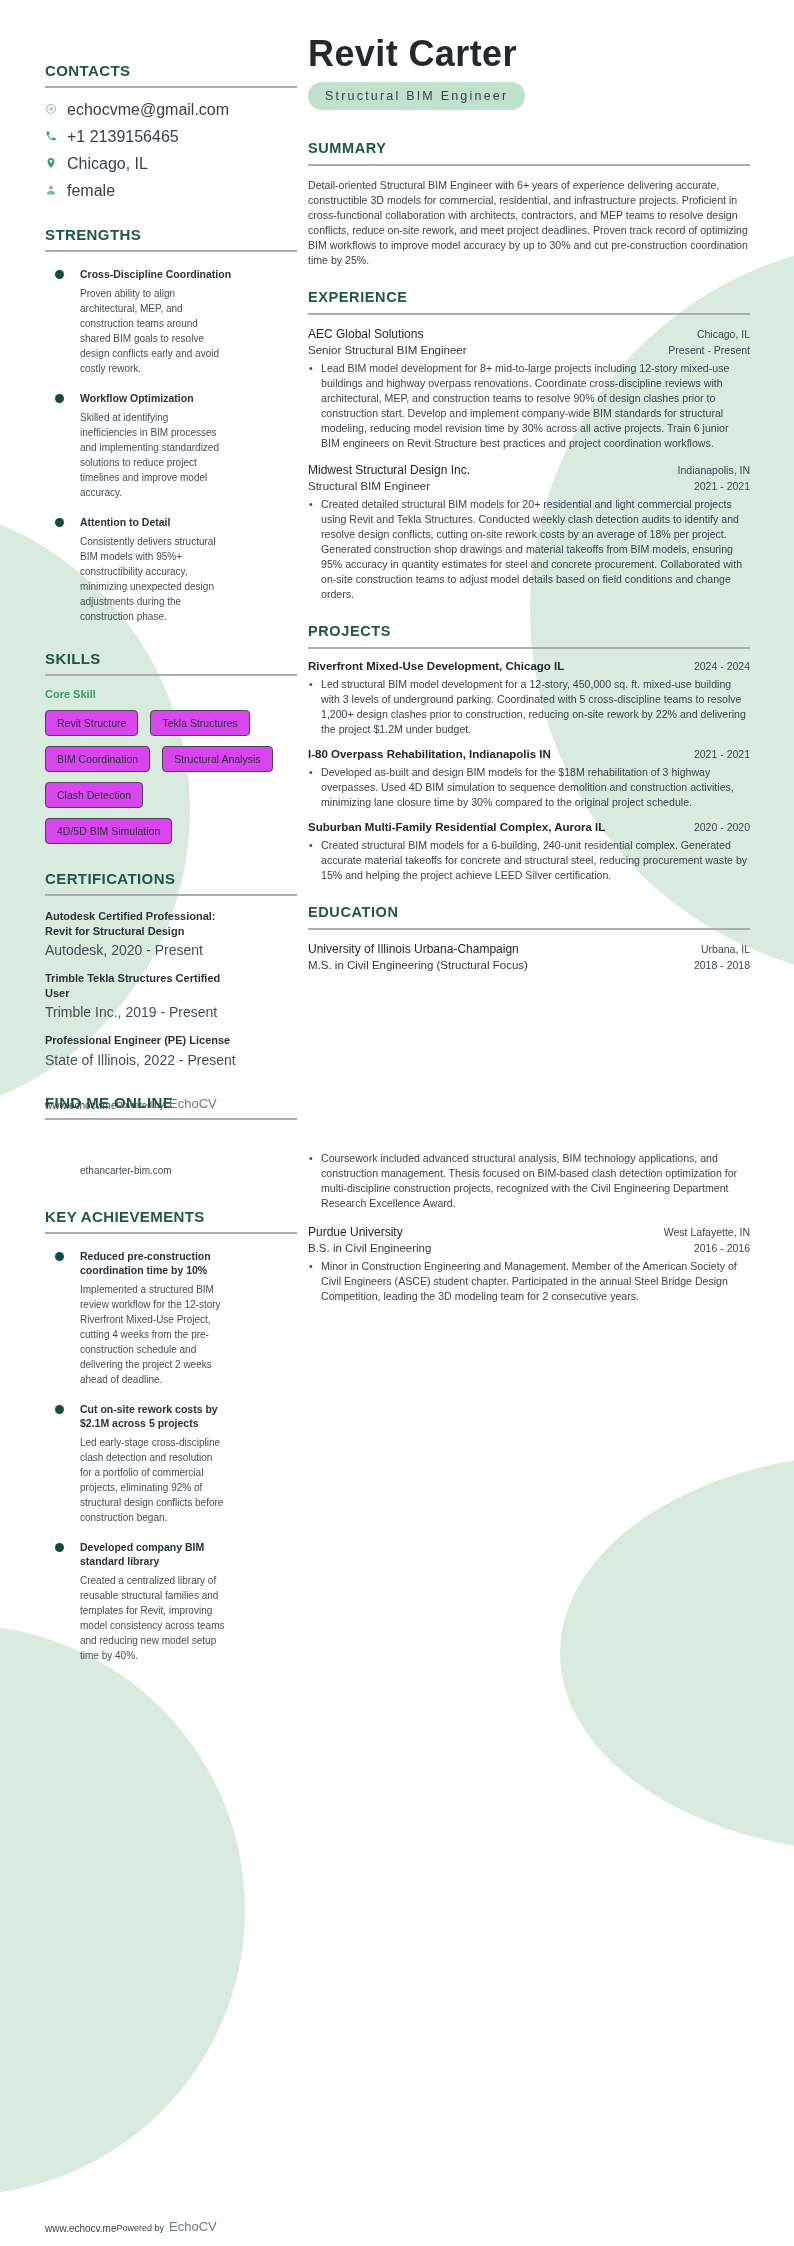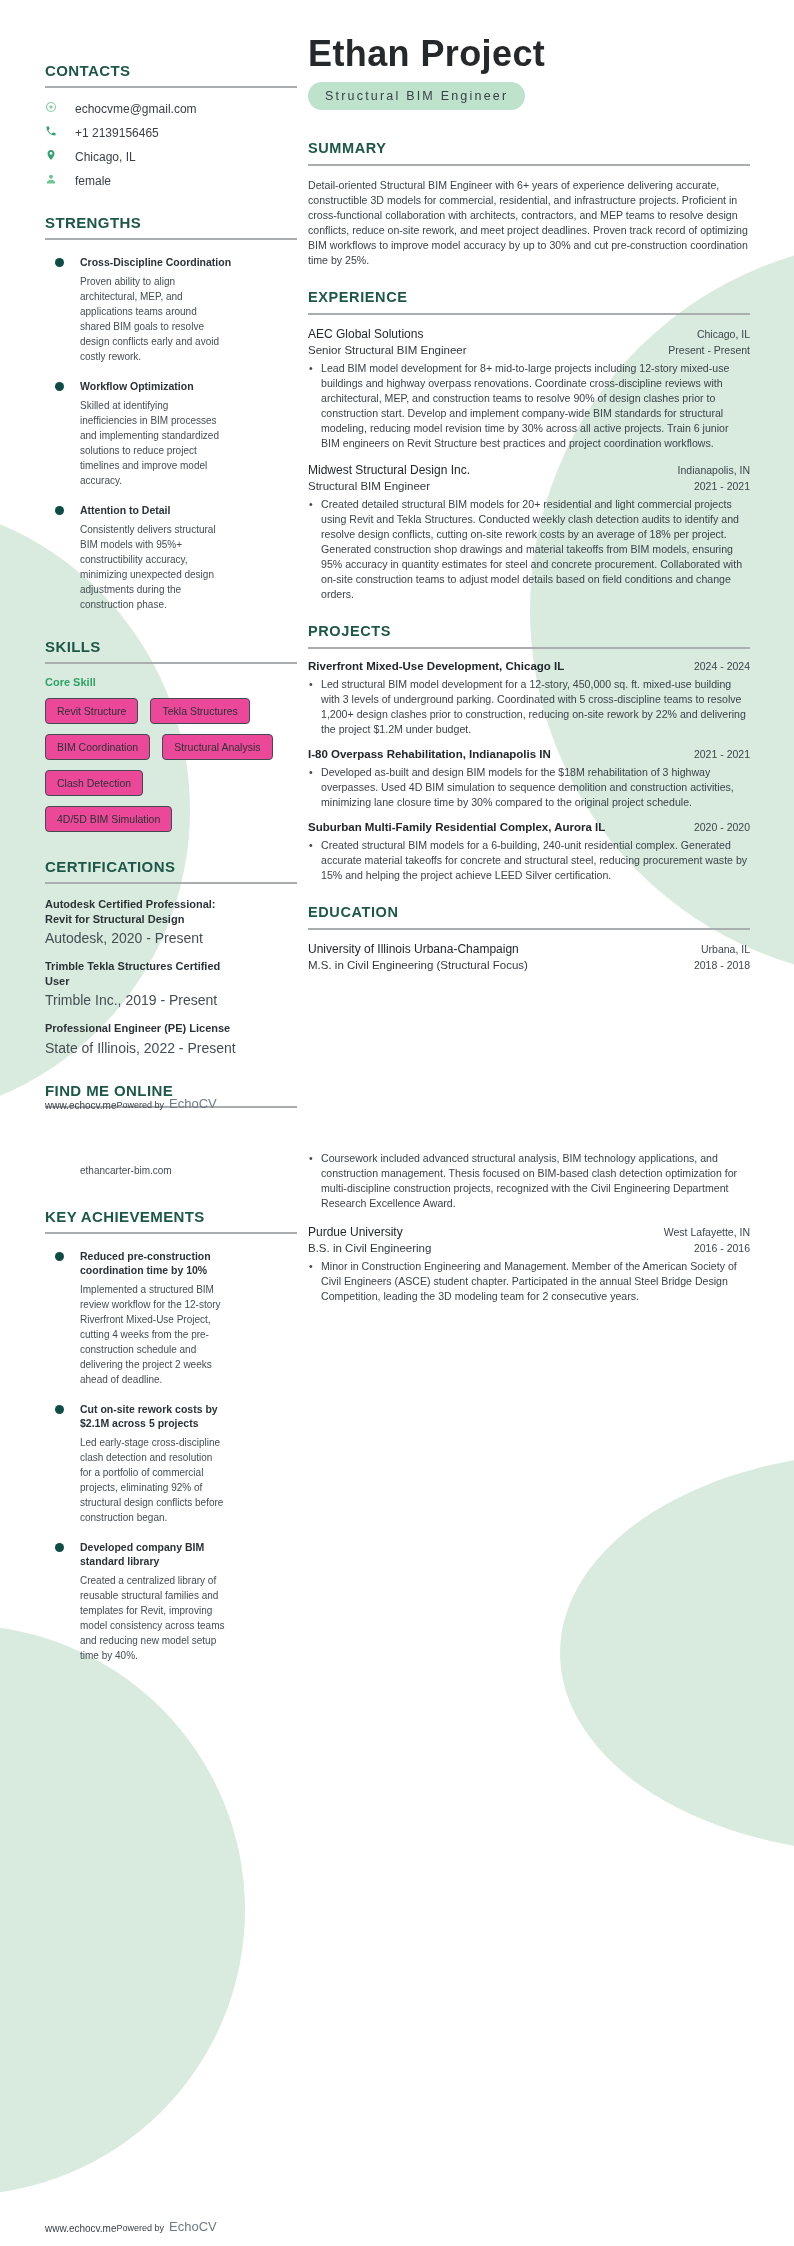--- a/index.html
+++ b/index.html
@@ -6,30 +6,30 @@
   .canvas { width:794px; margin:0; font-family:"Liberation Sans", sans-serif; }
   .page { position:relative; width:794px; height:1123px; background:#fff; overflow:hidden; }
   .circle { position:absolute; background:#D9EBDF; border-radius:50%; }
 
   
   .sidebar { position:absolute; left:45px; top:62px; width:252px; }
   .sidebar2 { position:absolute; left:45px; top:42px; width:252px; }
   .side-heading { font-size:15px; font-weight:bold; color:#1D5748; letter-spacing:.4px; }
   .rule { height:2px; background:#ABAEB1; margin-top:7px; }
   .contact-list { margin-top:13px; }
-  .contact-row { display:flex; align-items:center; gap:18px; margin-bottom:9px; font-size:12px; color:#383F46; }
+  .contact-row { display:flex; align-items:center; gap:10px; margin-bottom:9px; font-size:16px; color:#383F46; }
   .contact-row svg { flex:0 0 auto; }
   .side-section { margin-top:26px; }
   .b-item { position:relative; padding-left:35px; margin-top:15px; }
   .dot { position:absolute; left:10px; top:3px; width:9px; height:9px; border-radius:50%; background:#0E4D45; display:block; }
   .b-title { font-size:10.5px; font-weight:bold; color:#2B3238; line-height:14px; width:152px; }
   .b-desc { font-size:10px; line-height:15px; color:#454D54; width:146px; margin-top:5px; }
   .core-label { margin-top:12px; font-size:11px; font-weight:bold; color:#2EA266; }
   .chip-row { display:flex; gap:12px; margin-top:10px; }
-  .chip { border:1px solid #434A50; border-radius:4px; background:#ec4899; padding:6px 11px; font-size:10.5px; color:#2B3238; white-space:nowrap; }
+  .chip { border:1px solid #434A50; border-radius:4px; background:#d946ef; padding:6px 11px; font-size:10.5px; color:#2B3238; white-space:nowrap; }
   .cert-item { margin-top:13px; }
   .cert-title { font-size:11px; font-weight:bold; color:#2B3238; line-height:14.5px; width:190px; }
   .cert-meta { font-size:14px; color:#454D54; margin-top:4px; }
   .link-url { font-size:10px; line-height:14px; color:#454D54; width:152px; margin-top:4px; overflow-wrap:break-word; }
   .portfolio-cont { padding-left:35px; font-size:10px; color:#454D54; }
 
   
   .main { position:absolute; left:308px; top:34px; width:442px; }
   .main2 { position:absolute; left:308px; top:28px; width:442px; }
   .name { font-size:36px; font-weight:bold; color:#26292C; letter-spacing:.4px; line-height:1.12; }
@@ -101,21 +101,21 @@
           </div>
         </div>
       </div>
 
       <div class="side-section">
         <div class="side-heading">STRENGTHS</div>
         <div class="rule" style="width:252px;"></div>
         <div class="b-item">
           <span class="dot"></span>
           <div class="b-title">Cross-Discipline Coordination</div>
-          <div class="b-desc">Proven ability to align architectural, MEP, and applications teams around shared BIM goals to resolve design conflicts early and avoid costly rework.</div>
+          <div class="b-desc">Proven ability to align architectural, MEP, and construction teams around shared BIM goals to resolve design conflicts early and avoid costly rework.</div>
         </div>
         <div class="b-item">
           <span class="dot"></span>
           <div class="b-title">Workflow Optimization</div>
           <div class="b-desc">Skilled at identifying inefficiencies in BIM processes and implementing standardized solutions to reduce project timelines and improve model accuracy.</div>
         </div>
         <div class="b-item">
           <span class="dot"></span>
           <div class="b-title">Attention to Detail</div>
           <div class="b-desc">Consistently delivers structural BIM models with 95%+ constructibility accuracy, minimizing unexpected design adjustments during the construction phase.</div>
@@ -165,21 +165,21 @@
         <div class="b-item">
           <span class="dot"></span>
           <div class="b-title">LinkedIn</div>
           <div class="link-url">linkedin.com/in/ethancarter-structuralbim</div>
         </div>
 
       </div>
     </aside>
 
     <main class="main">
-      <div class="name">Ethan Project</div>
+      <div class="name">Revit Carter</div>
       <div class="badge">Structural BIM Engineer</div>
 
       
       <div class="m-section first">
         <div class="m-heading">SUMMARY</div>
         <div class="m-rule"></div>
         <div class="para">Detail-oriented Structural BIM Engineer with 6+ years of experience delivering accurate, constructible 3D models for commercial, residential, and infrastructure projects. Proficient in cross-functional collaboration with architects, contractors, and MEP teams to resolve design conflicts, reduce on-site rework, and meet project deadlines. Proven track record of optimizing BIM workflows to improve model accuracy by up to 30% and cut pre-construction coordination time by 25%.</div>
       </div>
 
       

